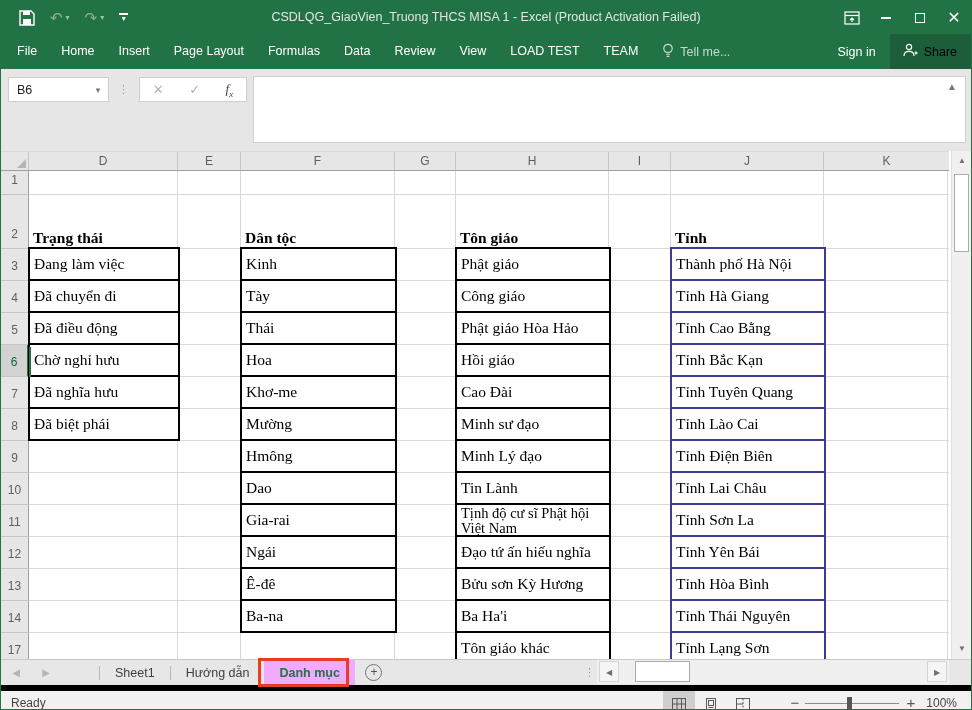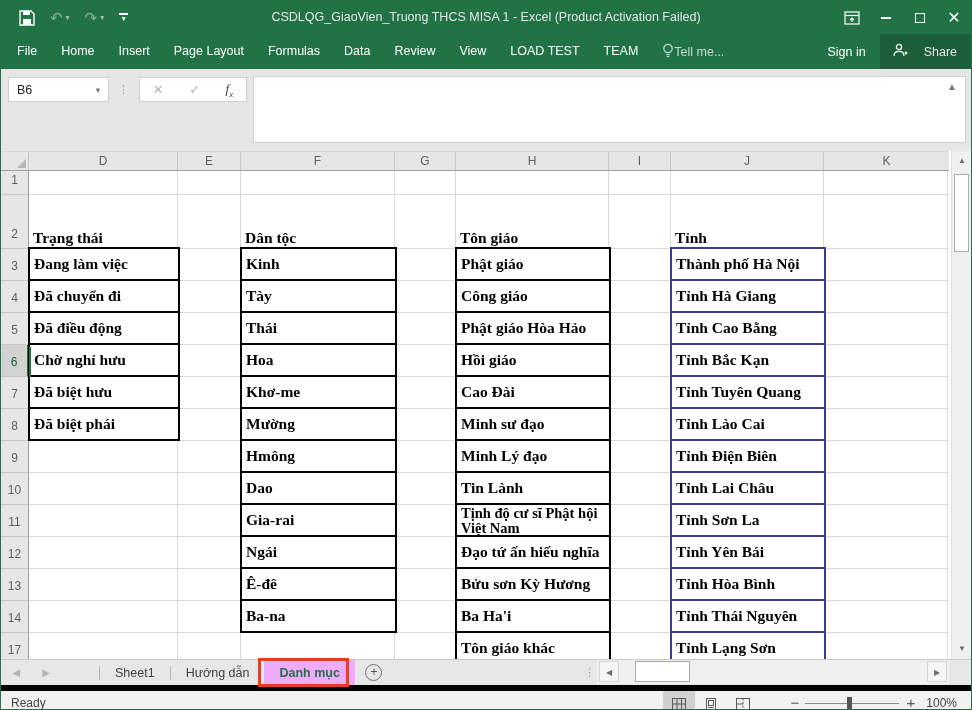--- a/index.html
+++ b/index.html
@@ -20,23 +20,23 @@
                color:#e5e5e5; font-size:12.5px; white-space:nowrap; }
   .winctl { position:absolute; right:0; top:0; height:33px; display:flex; align-items:center; }
   .winctl .wbtn { width:34px; height:33px; display:flex; align-items:center; justify-content:center; color:#fff; }
   .maxbox { width:10px; height:10px; border:1px solid #fff; }
   .minbar { width:10px; height:2px; background:#fff; }
 
   
   .ribbonrow { position:absolute; left:0; top:33px; width:100%; height:35px; background:#217346; display:flex; align-items:center; }
   .rtab { padding:0 12px; height:35px; line-height:35px; color:#fff; font-size:12.5px; white-space:nowrap; }
   .rtab:first-child { padding-left:16px; }
-  .tellme { display:flex; align-items:center; color:rgba(255,255,255,.72); font-size:12.5px; padding:0 12px;text-align:right; }
+  .tellme { display:flex; align-items:center; gap:6px; color:rgba(255,255,255,.72); font-size:12.5px; padding:0 12px;text-align:right; }
   .signin { margin-left:auto; color:#fff; font-size:12.5px; padding:0 14px; }
-  .share { height:35px; background:rgba(0,0,0,.18); color:#e5e5e5; font-size:12.5px; display:flex; align-items:center; gap:16px; padding:0 14px 0 12px; }
+  .share { height:35px; background:rgba(0,0,0,.18); color:#000000; font-size:12.5px; display:flex; align-items:center; gap:6px; padding:0 14px 0 12px; }
 
   
   .fstrip { position:absolute; left:0; top:68px; width:100%; height:82px; background:#e6e6e6; }
   .namebox { position:absolute; left:7px; top:8px; width:101px; height:25px; background:#fff; border:1px solid #cfcfcf;
              font-size:12.5px; color:#222; display:flex; align-items:center; }
   .namebox .nbtext { flex:1; padding-left:8px; }
   .namebox .nbdd { width:20px; text-align:center; color:#777; font-size:9px; }
   .vdots { position:absolute; left:117px; top:8px; height:25px; line-height:25px; color:#9a9a9a; font-size:11px; letter-spacing:0; }
   .fxgroup { position:absolute; left:138px; top:8px; width:108px; height:25px; background:#fff; border:1px solid #cfcfcf;
              display:flex; align-items:center; justify-content:space-around; }
@@ -78,21 +78,21 @@
       linear-gradient(180deg, transparent 269px, #d9d9d9 269px, #d9d9d9 270px, transparent 270px),
       linear-gradient(180deg, transparent 301px, #d9d9d9 301px, #d9d9d9 302px, transparent 302px),
       linear-gradient(180deg, transparent 333px, #d9d9d9 333px, #d9d9d9 334px, transparent 334px),
       linear-gradient(180deg, transparent 365px, #d9d9d9 365px, #d9d9d9 366px, transparent 366px),
       linear-gradient(180deg, transparent 397px, #d9d9d9 397px, #d9d9d9 398px, transparent 398px),
       linear-gradient(180deg, transparent 429px, #d9d9d9 429px, #d9d9d9 430px, transparent 430px),
       linear-gradient(180deg, transparent 461px, #d9d9d9 461px, #d9d9d9 462px, transparent 462px);
   }
 
   .hdr2 { position:absolute; font-family:"Liberation Serif","DejaVu Serif",serif; font-weight:bold; font-size:15.5px; color:#000; top:78px; }
-  .block { position:absolute; top:96px; border:2px solid #000; background:#fff; z-index:2;font-weight:bold; }
+  .block { position:absolute; top:96px; border:2px solid #000; background:#fff; z-index:2; }
   .block .cell { height:32px; line-height:29px; border-bottom:2px solid #000; padding-left:4px;
                  font-family:"Liberation Serif","DejaVu Serif",serif; font-size:15.5px; color:#000; white-space:nowrap; overflow:hidden; }
   .block .cell:last-child { border-bottom:none; height:30px; }
   .block .cell.wrap { white-space:normal; line-height:15px; font-size:14.5px; padding-top:1px; }
   .block.blue { border-color:#3b3b8f; }
   .block.blue .cell { border-bottom-color:#3b3b8f; }
   .seltick { position:absolute; left:28px; top:196px; width:2px; height:30px; background:#217346; z-index:3; }
 
   .vscroll { position:absolute; right:2px; top:0; width:20px; height:508px; background:#f0f0f0; border-left:1px solid #e0e0e0; }
   .vscroll .sbtn { position:absolute; left:0; width:20px; height:20px; text-align:center; line-height:20px; font-size:8px; color:#6f6f6f; background:#f0f0f0; }
@@ -255,21 +255,21 @@
     <div class="hdr2" style="left:32px">Trạng thái</div>
     <div class="hdr2" style="left:244px">Dân tộc</div>
     <div class="hdr2" style="left:459px">Tôn giáo</div>
     <div class="hdr2" style="left:674px">Tỉnh</div>
 
     <div class="block" style="left:27px; width:152px">
       <div class="cell">Đang làm việc</div>
       <div class="cell">Đã chuyển đi</div>
       <div class="cell">Đã điều động</div>
       <div class="cell">Chờ nghỉ hưu</div>
-      <div class="cell">Đã biệt hưu</div>
+      <div class="cell">Đã nghĩa hưu</div>
       <div class="cell">Đã biệt phái</div>
     </div>
 
     <div class="block" style="left:239px; width:157px">
       <div class="cell">Kinh</div>
       <div class="cell">Tày</div>
       <div class="cell">Thái</div>
       <div class="cell">Hoa</div>
       <div class="cell">Khơ-me</div>
       <div class="cell">Mường</div>

